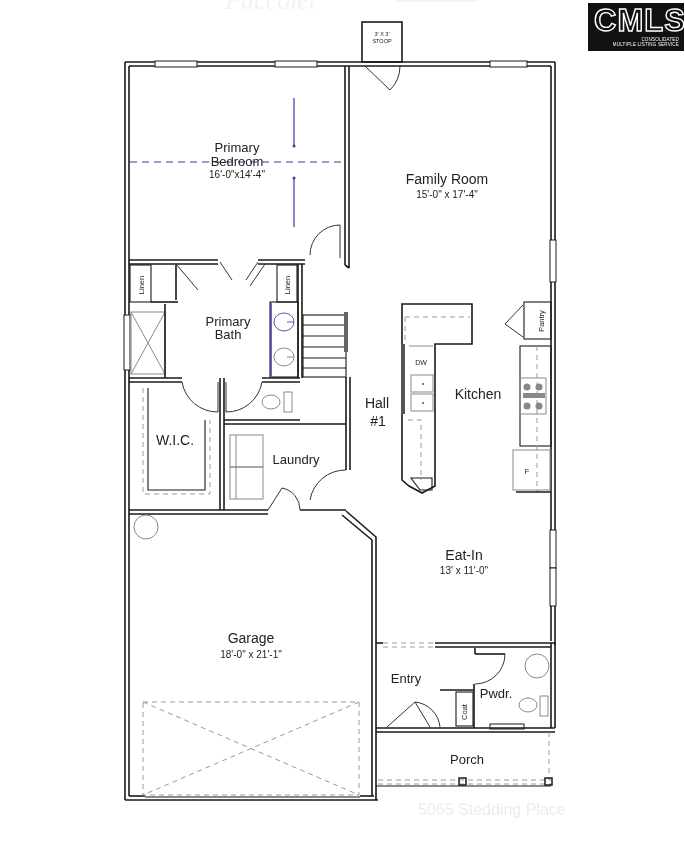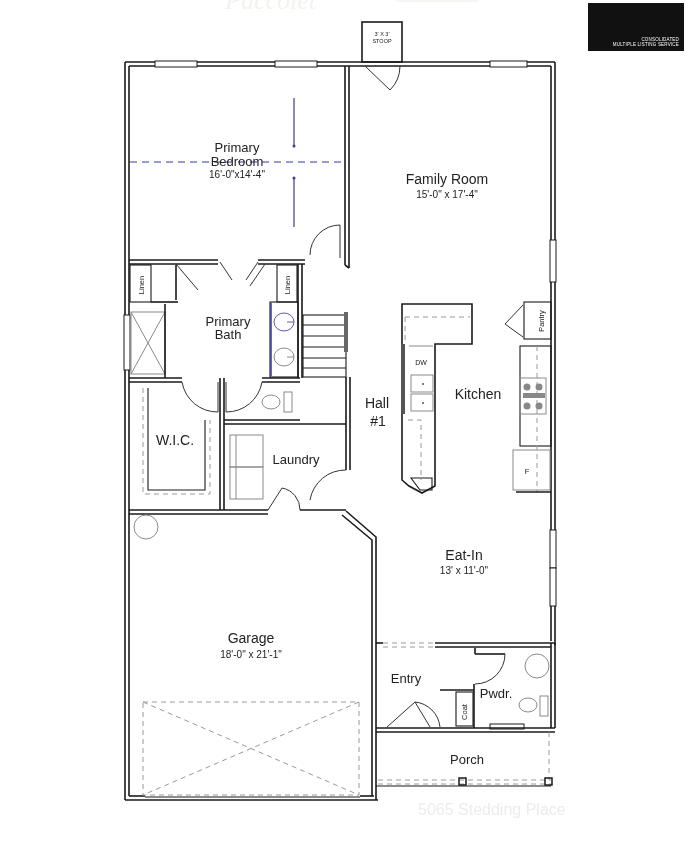--- a/index.html
+++ b/index.html
@@ -14,20 +14,21 @@
   .ghost-pill { position:absolute; left:392px; top:-14px; width:90px; height:16px; border-radius:10px; background:#f5f5f2; }
   .ghost-bottom { position:absolute; left:418px; top:801px; font-size:16px; color:#ececec; font-family:"Liberation Sans", sans-serif; }
 </style>
 </head>
 <body>
 
 <div class="ghost-top">Paccolet</div>
 <div class="ghost-pill"></div>
 
 <div class="logo">
+  <div class="big">CMLS</div>
   <div class="sub">
     <div>CONSOLIDATED</div>
     <div>MULTIPLE LISTING SERVICE</div>
   </div>
 </div>
 
 <svg id="plan" width="685" height="854" viewBox="0 0 685 854" xmlns="http://www.w3.org/2000/svg">
   <defs>
     <style>
       .w { fill:none; stroke:#1a1a1a; stroke-width:1.6; }

